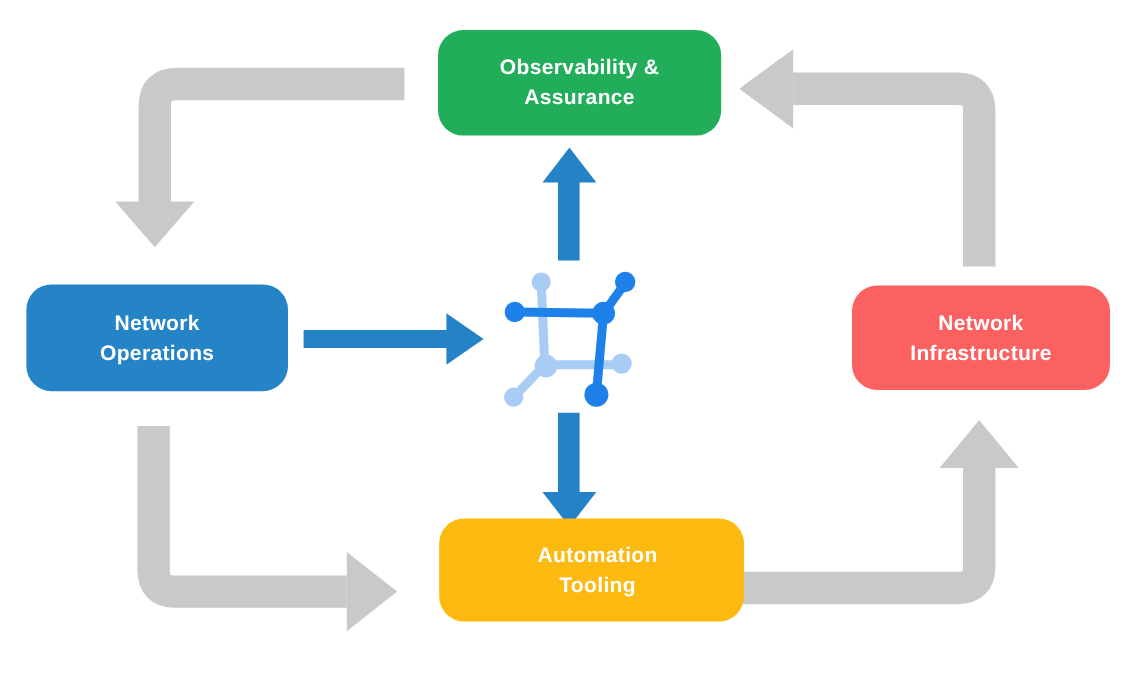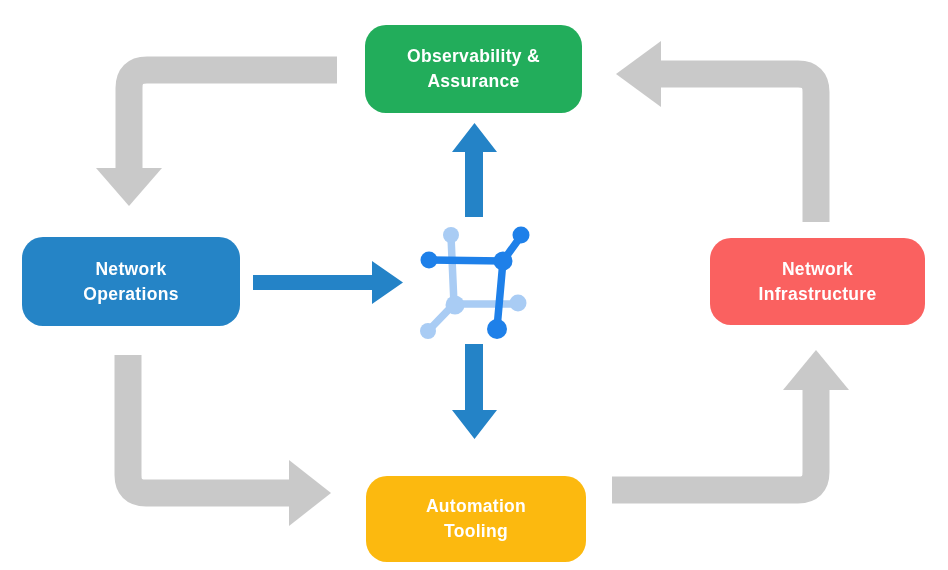--- a/index.html
+++ b/index.html
@@ -31,24 +31,24 @@
     color: #ffffff;
     text-align: center;
     font-size: 17.5px;
     font-weight: 600;
     letter-spacing: 0.3px;
     line-height: 1.42;
   }
   .node .label {
     white-space: pre-line;
   }
-  .node-top    { left: 365px; top: 25px;  width: 217px; height: 88px; }
+  .node-top    { left: 365px; top: 25px;  width: 236px; height: 88px; }
   .node-left   { left: 22px;  top: 237px; width: 218px; height: 89px; }
   .node-right  { left: 710px; top: 238px; width: 215px; height: 87px; }
-  .node-bottom { left: 366px; top: 476px; width: 220px; height: 86px; }
+  .node-bottom { left: 366px; top: 432px; width: 244px; height: 86px; padding-left: 10px; }
 </style>
 </head>
 <body>
 
 <div class="canvas">
 
   <svg class="arrow-layer" width="948" height="570" viewBox="0 0 948 570">
 
     <g>
       <path d="M337 70 L147 70 Q129 70 129 88 L129 170" fill="none" stroke-width="27" style="stroke: rgb(201, 201, 201);"></path>

